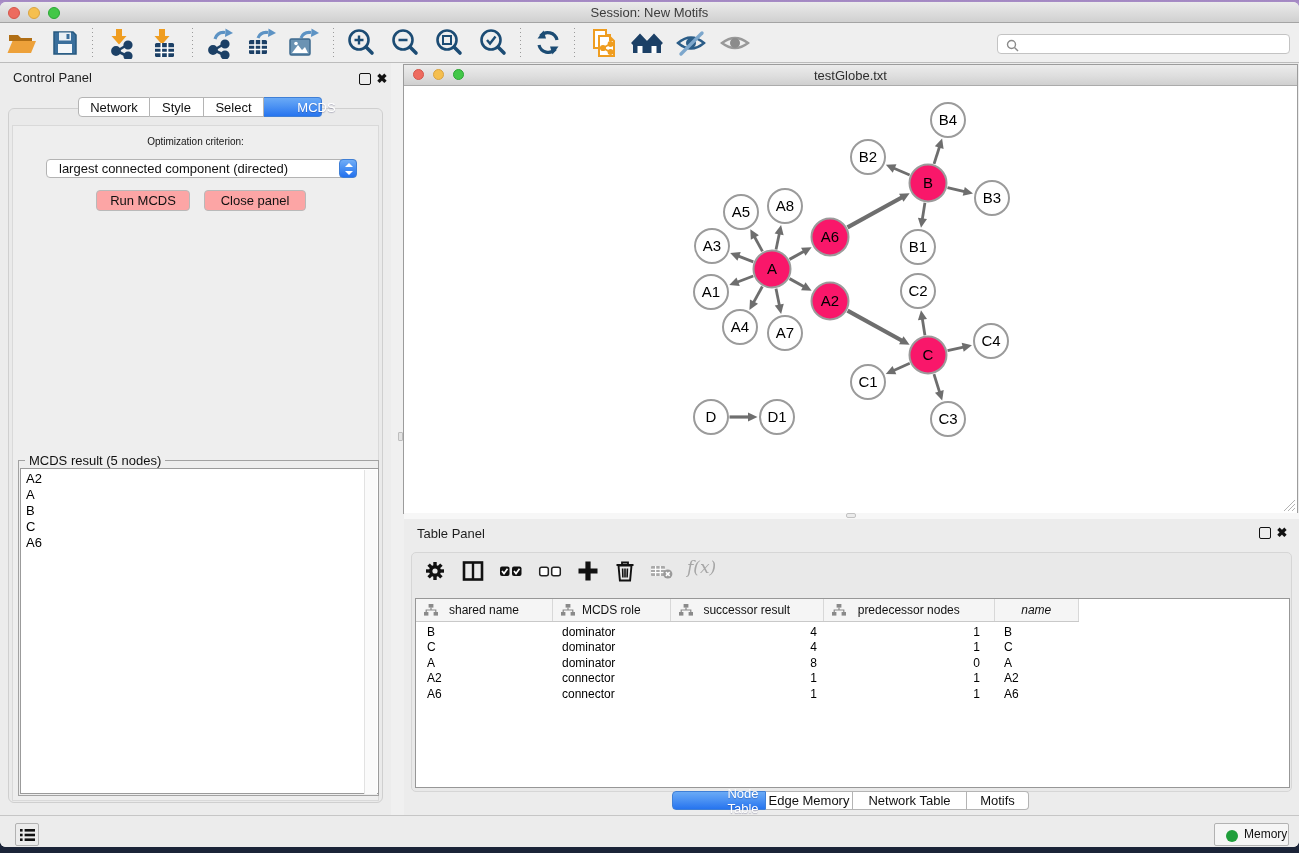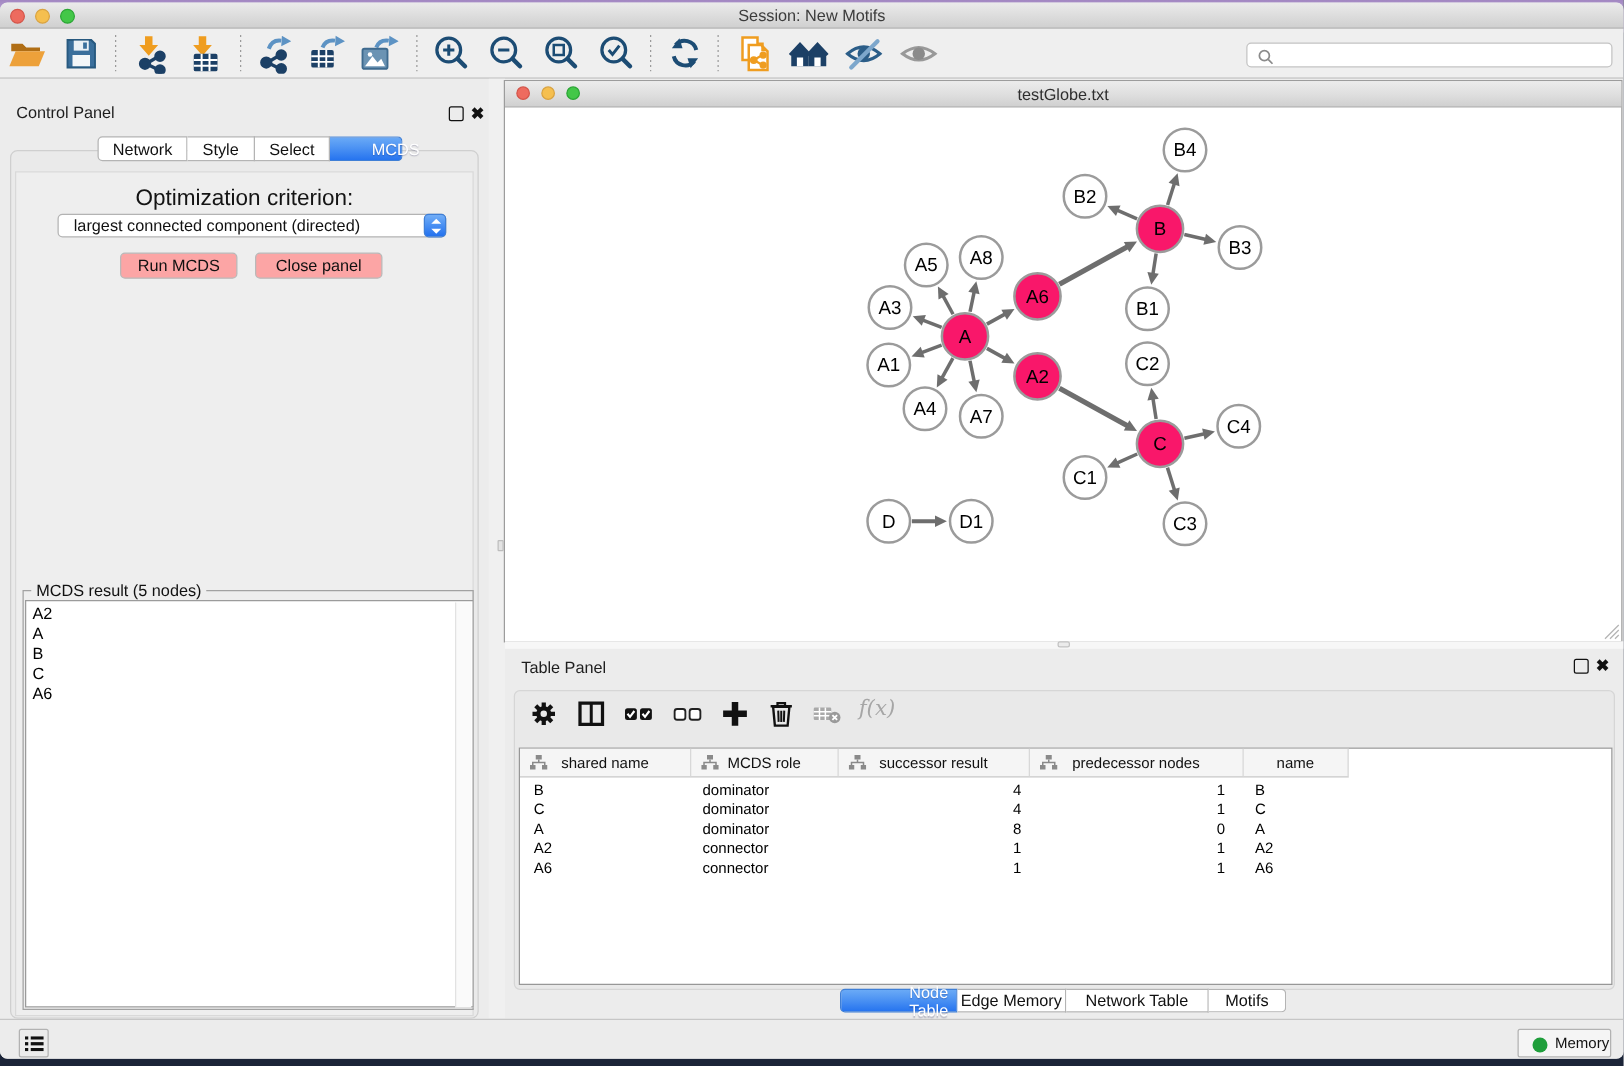--- a/index.html
+++ b/index.html
@@ -29,42 +29,42 @@
   .tbsep { position:absolute; top:5px; width:1px; height:29px;
     background-image:repeating-linear-gradient(180deg,#9b9b9b 0 1.5px,transparent 1.5px 4px); }
   #search-box { position:absolute; left:997px; top:11px; width:293px; height:20px;
     background:#ffffff; border:1px solid #c3c3c3; border-radius:4px; }
   #search-box svg { position:absolute; left:8px; top:4px; }
 
   
   #main { position:absolute; left:0; top:61px; width:1299px; height:752px; background:#ececec; }
 
   
-  #control-panel { position:absolute; left:0; top:12px; width:391px; height:752px; }
+  #control-panel { position:absolute; left:0; top:0; width:391px; height:752px; }
   .panel-title { font-size:13px; color:#1e1e1e; }
   #cp-title { position:absolute; left:13px; top:7px; }
   .win-btn { position:absolute; width:12px; height:12px; }
   .max-btn { border:1.6px solid #111; border-radius:2px; background:transparent; }
   .close-x { font-size:13px; font-weight:bold; color:#111; line-height:12px; text-align:center; }
 
   .seg-group { position:absolute; display:flex; z-index:3; }
   .seg { background:#ffffff; border-top:1px solid #b4b4b4; border-bottom:1px solid #b4b4b4;
     border-right:1px solid #b4b4b4; font-size:13px; color:#111; text-align:center;
     display:flex; align-items:center; justify-content:center; }
   .seg:first-child { border-left:1px solid #b4b4b4; border-radius:4px 0 0 4px; }
   .seg:last-child { border-radius:0 4px 4px 0; }
   .seg.selected { background:linear-gradient(180deg,#6aaaf6 0%,#4d93f3 45%,#2674ef 100%);
     color:#ffffff; border-color:#3f7fd6; text-shadow:0 1px 1px rgba(0,0,60,.25);padding-left:48px; }
 
   #cp-outer { position:absolute; left:8px; top:45px; width:375px; height:695px;
     border:1px solid #cfcfcf; border-radius:6px; background:#eaeaea; }
   #cp-inner { position:absolute; left:3px; top:16px; width:367px; height:676px;
     border:1px solid #d9d9d9; background:#eeeeee; }
   #opt-label { position:absolute; left:0; top:10px; width:100%; text-align:center;
-    font-size:18px; color:#141414; }
+    font-size:10px; color:#141414; }
   #criterion { position:absolute; left:33px; top:33px; width:311px; height:19px;
     background:#ffffff; border:1px solid #b3b3b3; border-radius:4px; }
   #criterion-text { position:absolute; left:12px; top:0; line-height:17px; font-size:13px; color:#111; white-space:nowrap; }
   #criterion-stepper { position:absolute; right:-1px; top:-1px; width:18px; height:19px;
     border-radius:4px; background:linear-gradient(180deg,#72aef7 0%,#4c92f3 45%,#2371ee 100%);
     border:1px solid #3f7fd6; }
   #criterion-stepper svg { position:absolute; left:3px; top:2px; }
   .cp-btn { position:absolute; top:64px; height:21px; background:#fca5a5;
     border:1px solid #b9b9b9; border-radius:4px; font-size:13px; color:#111;
     display:flex; align-items:center; justify-content:center; }
@@ -584,21 +584,21 @@
                       <rect x="4.6" y="0" width="4.8" height="3.6"></rect>
                       <rect x="0" y="8" width="4.4" height="3.6"></rect>
                       <rect x="9.6" y="8" width="4.4" height="3.6"></rect>
                     </g>
                     <g stroke="#8a8a8a" stroke-width="1.2" fill="none">
                       <path d="M7 3.6 L7 6 M2.2 8 L2.2 6 L11.8 6 L11.8 8"></path>
                     </g>
                   </svg>
                   <div class="th-text">predecessor nodes</div>
                 </div>
-                <div class="th-cell" style="left: 578.5px; width: 84.5px;">
+                <div class="th-cell" style="left: 578.5px; width: 84.5px; font-style: italic;">
                   <div class="th-text">name</div>
                 </div>
               </div>
             <div id="tp-rows">
                 <div class="tr-row" style="top: 25.5px;">
                   <span class="td1">B</span>
                   <span class="td2">dominator</span>
                   <span class="td3">4</span>
                   <span class="td4">1</span>
                   <span class="td5">B</span>

